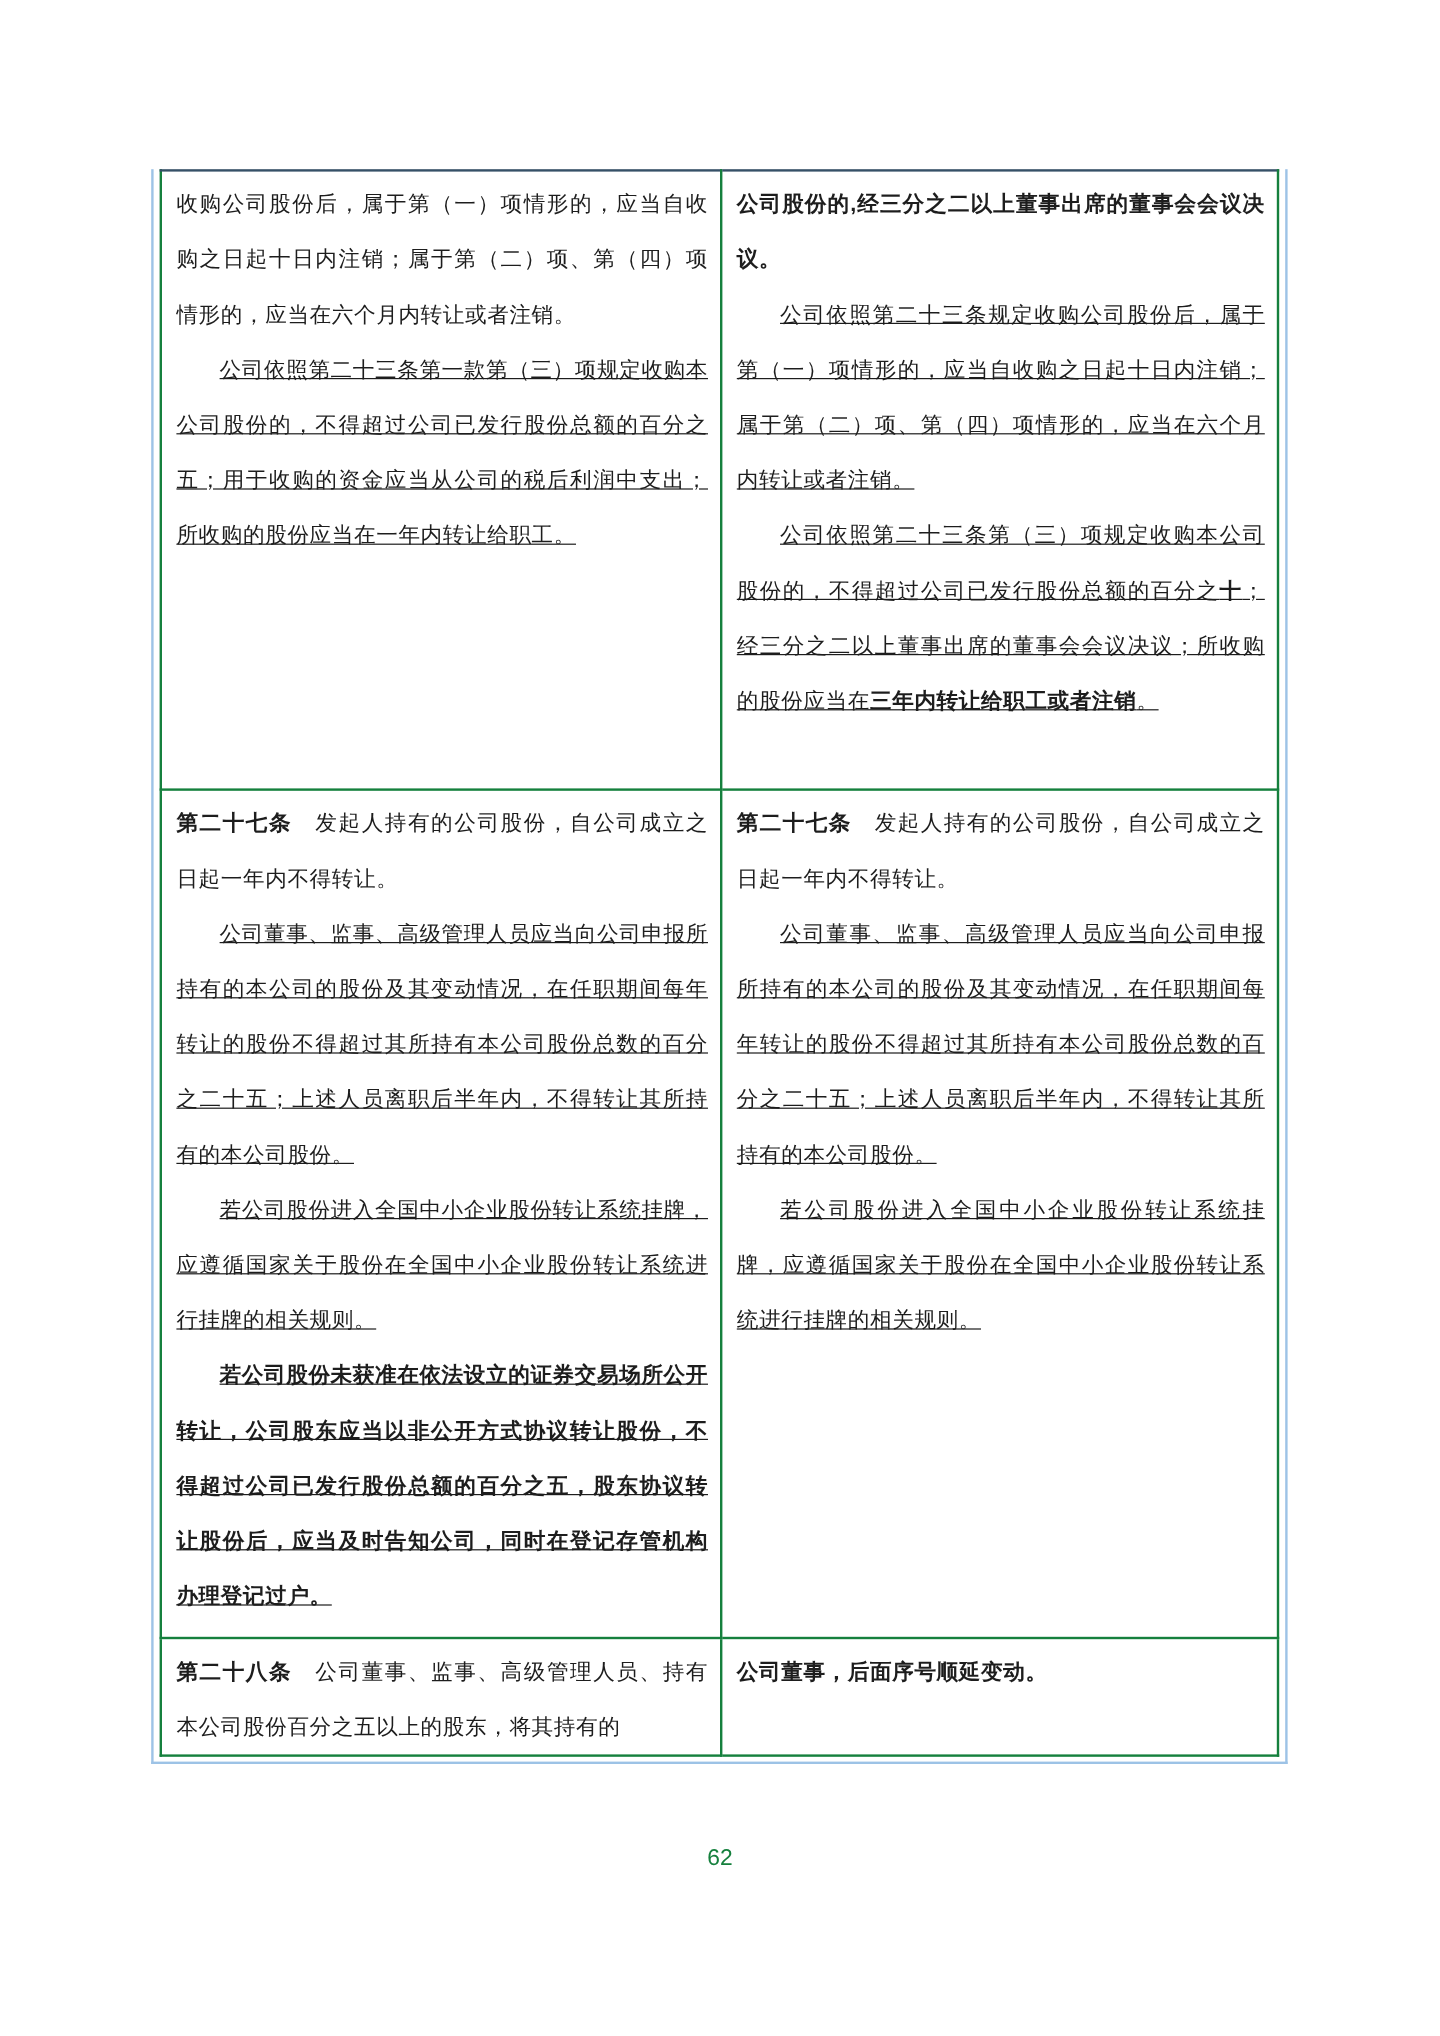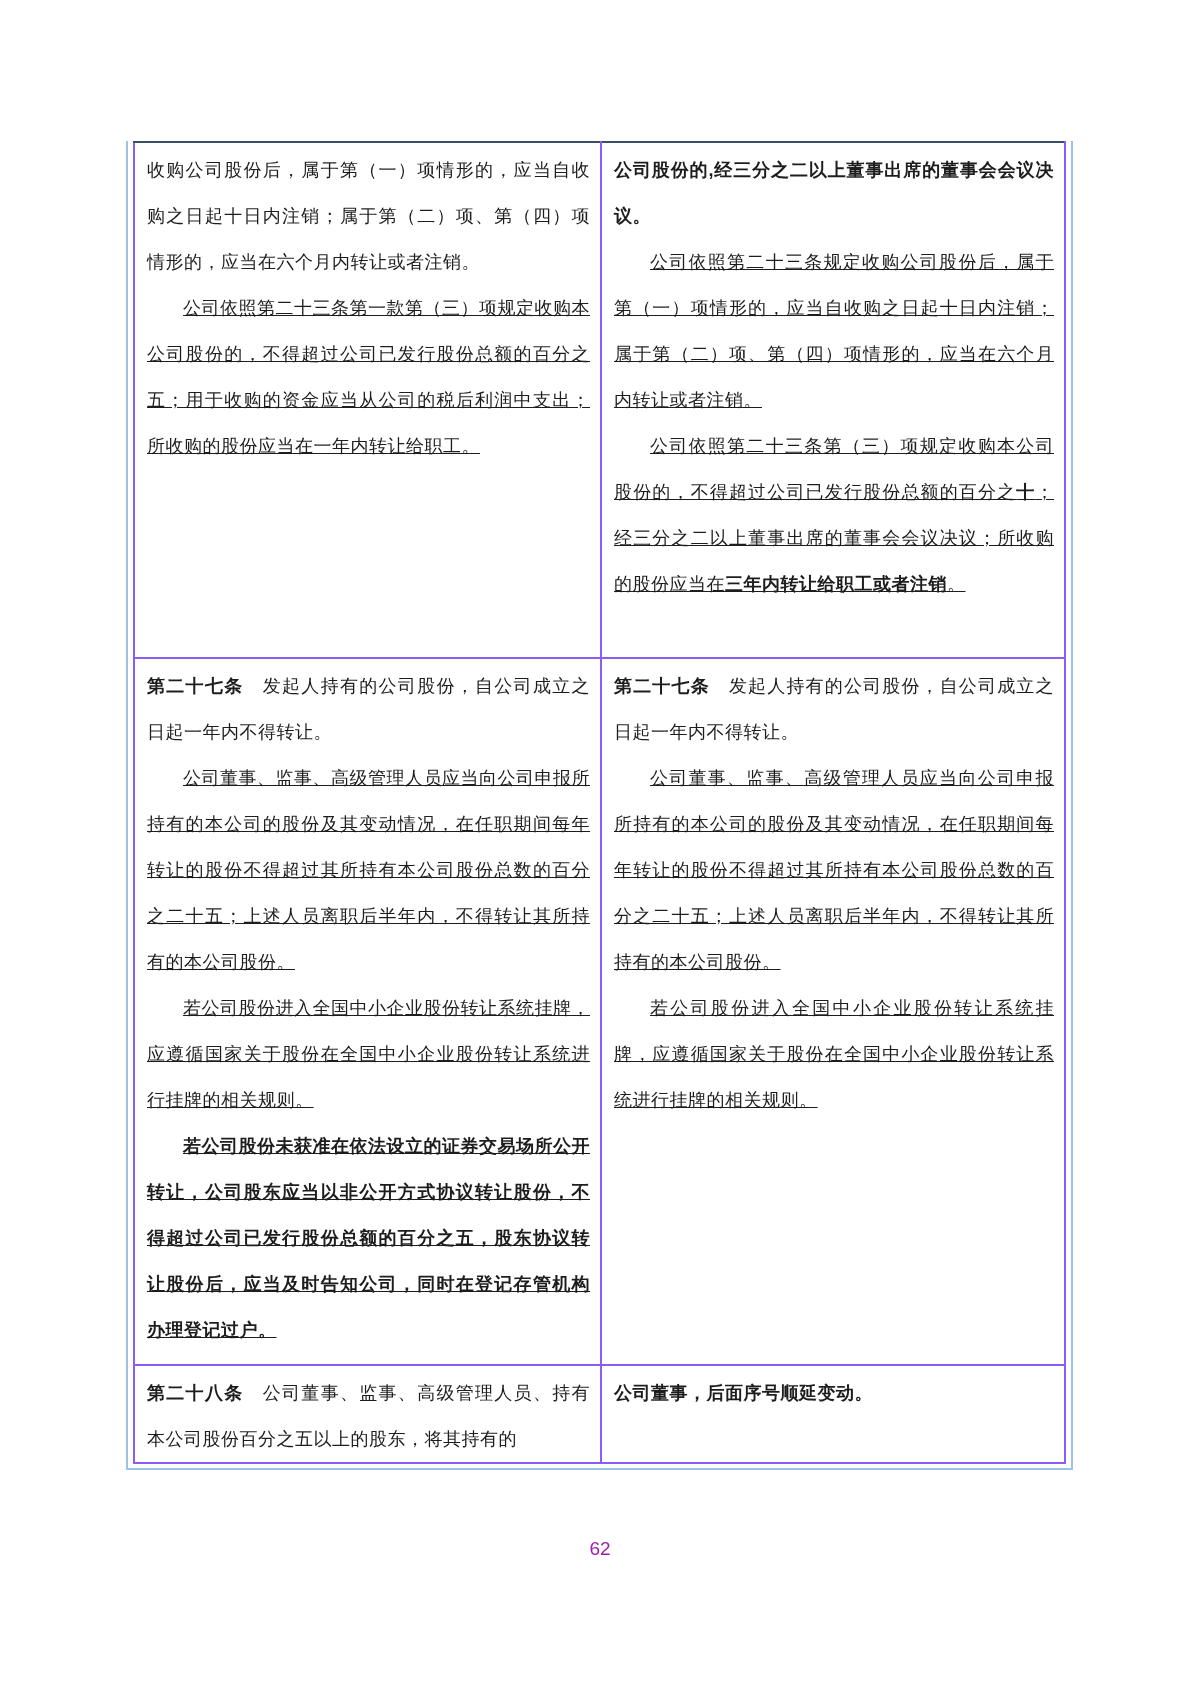--- a/index.html
+++ b/index.html
@@ -21,21 +21,21 @@
     border-top: none;
     padding: 0 5px 4px 5px;
     background: #ffffff;
   }
   table.cmp {
     border-collapse: collapse;
     table-layout: fixed;
     width: 100%;
   }
   table.cmp td {
-    border: 2px solid #8b5cf6;
+    border: 2px solid #15803d;
     vertical-align: top;
     padding: 4px 10px 0 12px;
     box-sizing: border-box;
     overflow: hidden;
   }
   table.cmp tr.r0 td { border-top-color: #365067; border-top-width: 2px; }
   td.col-left  { width: 467px; }
   tr.r0 { height: 516px; }
   tr.r1 { height: 707px; }
   tr.r2 { height: 90px; padding-left: 44px;  }
@@ -53,21 +53,21 @@
     font-family: "Liberation Sans", "DejaVu Sans", sans-serif;
   }
   .page-number {
     position: absolute;
     top: 1538px;
     left: 0;
     width: 100%;
     text-align: center;
     font-family: "Liberation Sans", "DejaVu Sans", sans-serif;
     font-size: 19px;
-    color: #a21caf;
+    color: #15803d;
   }
 </style>
 </head>
 <body>
 
 <div class="table-frame">
   <table class="cmp">
     <tbody>
       <tr class="r0">
         <td class="col-left">

